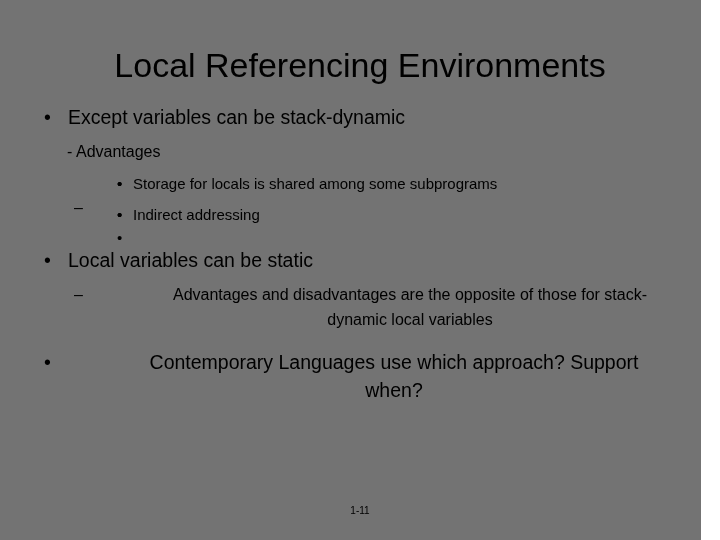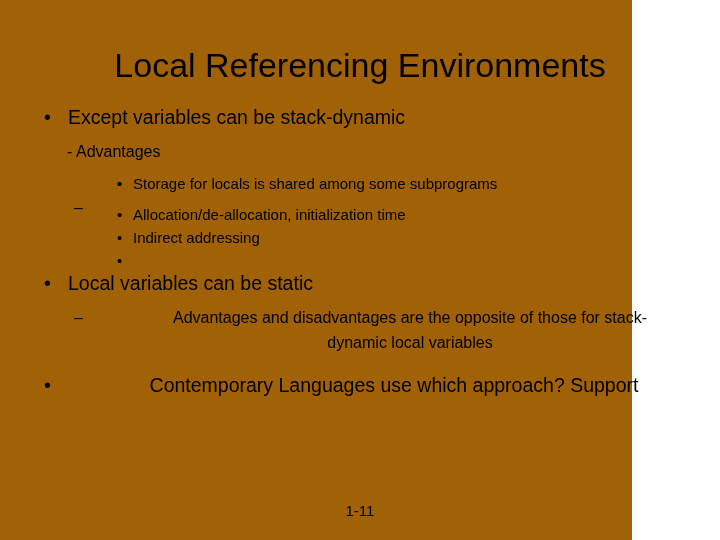--- a/index.html
+++ b/index.html
@@ -11,23 +11,23 @@
     width: 720px;
     height: 540px;
     overflow: hidden;
     font-family: "Liberation Sans", sans-serif;
     color: #000000;
     position: relative;
   }
 
   .slide {
     position: relative;
-    width: 632px;
+    width: 701px;
     height: 540px;
-    background: #a16207;
+    background: #737373;
   }
 
   .slide-title {
     position: absolute;
     top: 44px;
     left: 36px;
     width: 648px;
     text-align: center;
     font-size: 34px;
     line-height: 42px;
@@ -115,21 +115,21 @@
     display: block;
     text-align: center;
   }
 
   .footer {
     position: absolute;
     left: 0;
     top: 505px;
     width: 720px;
     text-align: center;
-    font-size: 15px;
+    font-size: 10px;
     line-height: 12px;
     color: #000000;
   }
 </style>
 </head>
 <body>
 
 <div class="slide">
 
   <div class="slide-title">Local Referencing Environments</div>
@@ -160,21 +160,20 @@
     </div>
 
     <div class="lvl2b">
       <span class="mark">–</span>
     </div>
 
     <div class="gap-sm"></div>
 
     <div class="lvl3">
       <span class="mark">•</span>
-      <span class="txt">Allocation/de-allocation, initialization time</span>
     </div>
 
     <div class="lvl3">
       <span class="mark">•</span>
       <span class="txt">Indirect addressing</span>
     </div>
 
     <div class="lvl3">
       <span class="mark">•</span>
     </div>
@@ -192,19 +191,20 @@
       <span class="mark">–</span>
       <span class="wrapline">Advantages and disadvantages are the opposite of those for stack-</span>
       <span class="wrapline">dynamic local variables</span>
     </div>
 
     <div class="gap-md"></div>
 
     <div class="lvl1">
       <span class="mark">•</span>
       <span class="wrapline">Contemporary Languages use which approach?  Support</span>
+      <span class="wrapline">when?</span>
     </div>
 
   </div>
 
   <div class="footer">1-11</div>
 
 </div>
 
 </body></html>

